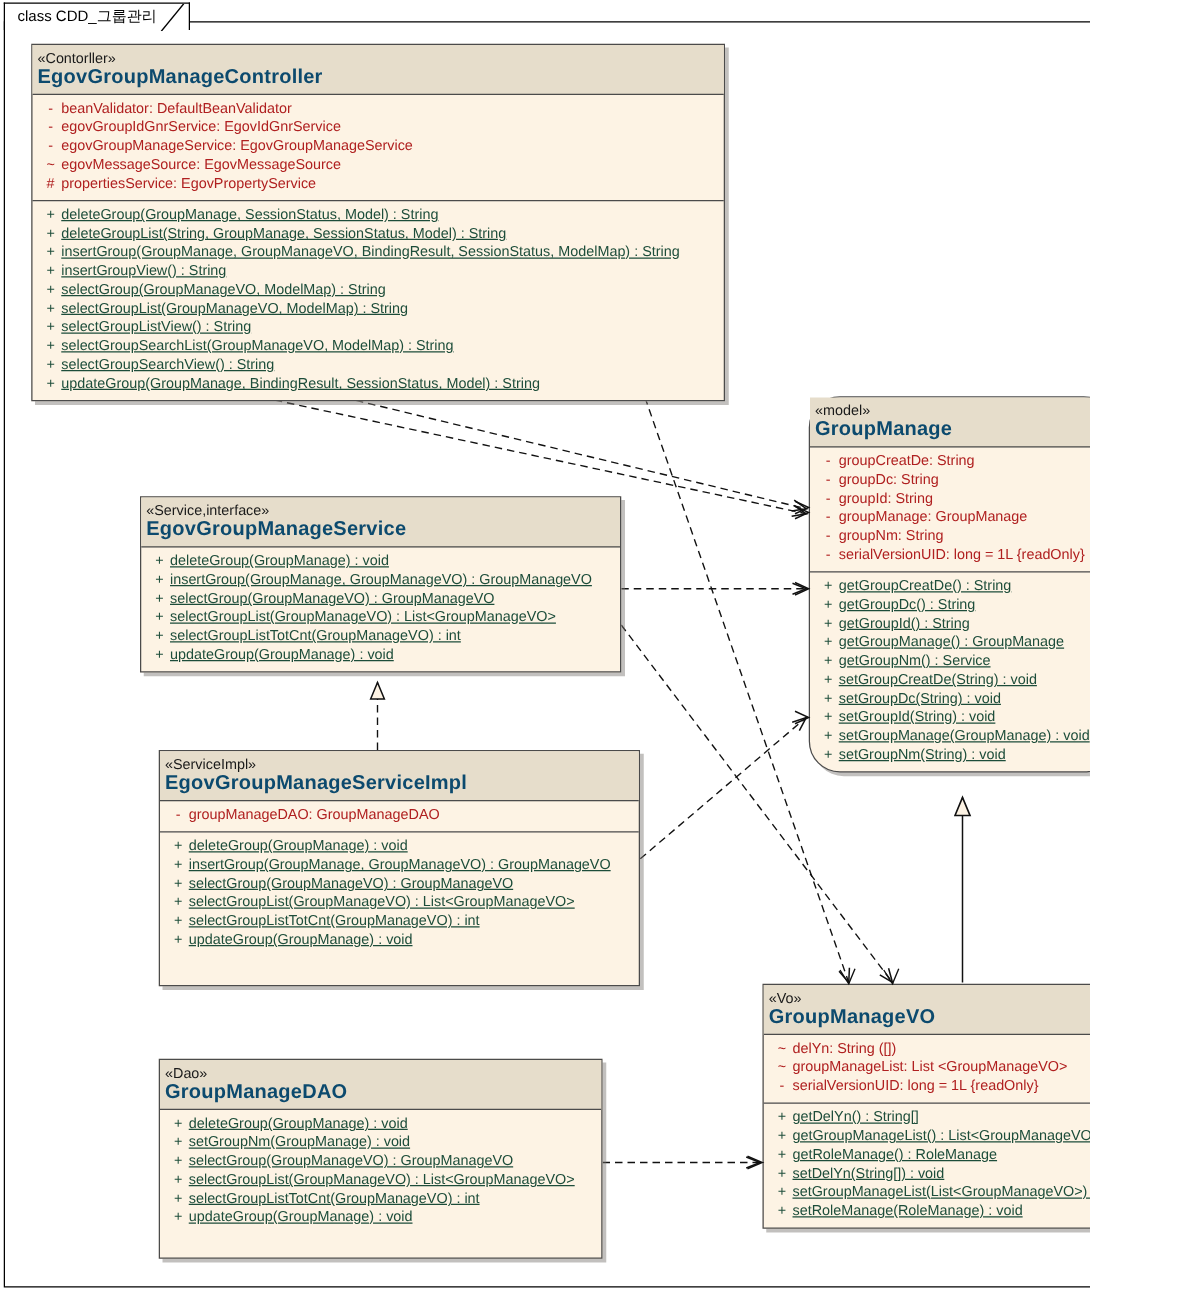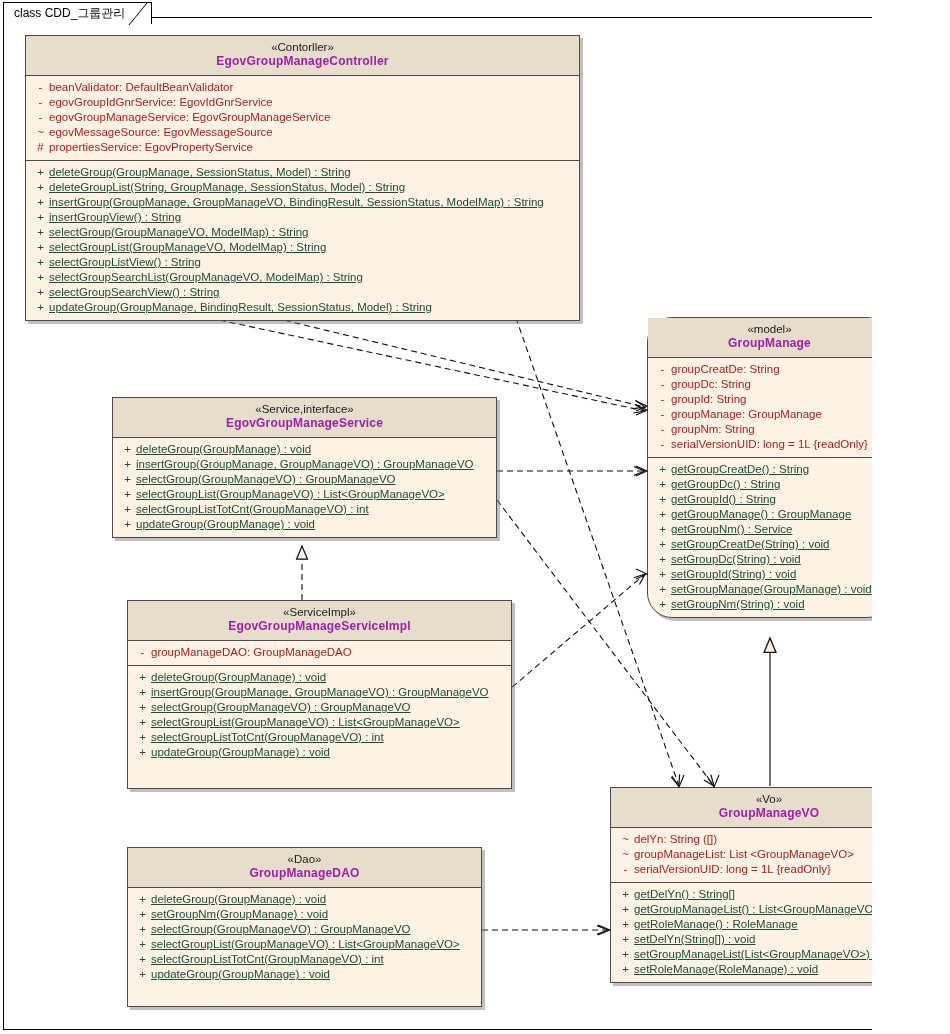--- a/index.html
+++ b/index.html
@@ -49,32 +49,31 @@
   .uml {
     position: absolute;
     background: #fdf3e4;
     border: 1px solid #4b4b4b;
     box-shadow: 3px 3px 0 rgba(120,115,110,0.45);
     z-index: 3;
   }
   .uml-head {
     background: #e6ddcb;
     border-bottom: 1px solid #4b4b4b;
-    text-align: center;
     padding: 5px 4px 6px 4px;
   }
   .stereo {
     font-size: 11.5px;
     color: #1a1a1a;
     line-height: 13px;
   }
   .cname {
-    font-size: 12px;
+    font-size: 16px;
     font-weight: bold;
-    color: #a21caf;
+    color: #0c4a6e;
     line-height: 15px;
     letter-spacing: .2px;
   }
   .compartment {
     padding: 4px 0 5px 0;
   }
   .compartment + .compartment {
     border-top: 1px solid #4b4b4b;
   }
   .member {

